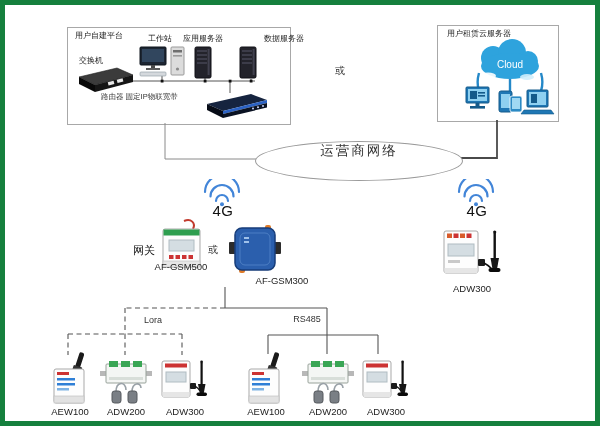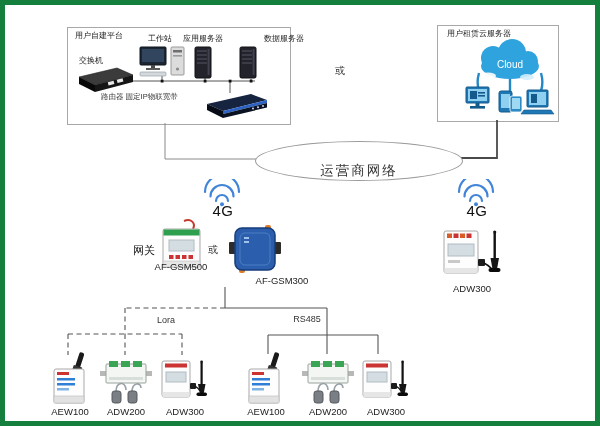--- a/index.html
+++ b/index.html
@@ -14,21 +14,21 @@
   .ctr{transform:translateX(-50%);}
   .tiny{font-size:7.5px;color:#333;}
   .devlbl{font-size:9.5px;color:#1c1c1c;}
   .g4{position:absolute;z-index:4;font-size:15px;font-weight:normal;color:#111;transform:translateX(-50%);letter-spacing:.5px;}
   .orlbl{font-size:10px;color:#333;}
   .gw{font-size:11px;color:#111;}
   .icon{position:absolute;z-index:3;line-height:0;}
   #ellipse{
     position:absolute;left:250px;top:136px;width:206px;height:38px;z-index:3;
     background:#fff;border:1px solid #9a9a9a;border-radius:50%;
-    display:flex;align-items:flex-end;justify-content:center;
+    display:flex;align-items:flex-start;justify-content:center;
     font-size:13.5px;color:#333;letter-spacing:2px;
   }
   .buslbl{font-size:9px;color:#333;}
 </style>
 </head>
 <body>
 
 <div id="canvas">
 
   <div class="box" style="left:62px;top:22px;width:222px;height:96px;"></div>
@@ -250,21 +250,21 @@
       <rect x="36" y="34" width="7" height="7" rx="1" fill="#1c1c1c"></rect>
       <path d="M42 38 C46 40 48 42 50 44" stroke="#111" stroke-width="1.6" fill="none"></path>
       <rect x="51.5" y="8" width="2.4" height="26" fill="#111"></rect>
       <circle cx="52.7" cy="7" r="1.6" fill="#111"></circle>
       <polygon points="48.5,33 57,33 55,44 50.5,44" fill="#161616"></polygon>
       <rect x="46.5" y="43" width="12" height="4" rx="2" fill="#0b0b0b"></rect>
     </svg>
   </div>
   <div class="lbl devlbl ctr" style="left:467px;top:279px;">ADW300</div>
 
-  <div class="lbl buslbl ctr" style="left:148px;top:311px;margin-left:13px;">Lora</div>
+  <div class="lbl buslbl ctr" style="left:148px;top:311px;">Lora</div>
   <div class="lbl buslbl ctr" style="left:302px;top:310px;">RS485</div>
 
   <div class="icon" style="left:45px;top:346px;">
     <svg width="44" height="56" viewBox="0 0 44 56">
       <rect x="27" y="1" width="5" height="19" rx="2" fill="#1a1a1a" transform="rotate(18 29 10)"></rect>
       <rect x="23" y="15" width="9" height="5" rx="1" fill="#333" transform="rotate(18 27 17)"></rect>
       <rect x="4" y="18" width="30" height="34" rx="2" fill="#fdfdfd" stroke="#a9a9a9"></rect>
       <rect x="7" y="21" width="12" height="3" fill="#cc3333"></rect>
       <rect x="7" y="27" width="18" height="2.5" fill="#2f7fd6"></rect>
       <rect x="7" y="32" width="18" height="2.5" fill="#2f7fd6"></rect>

